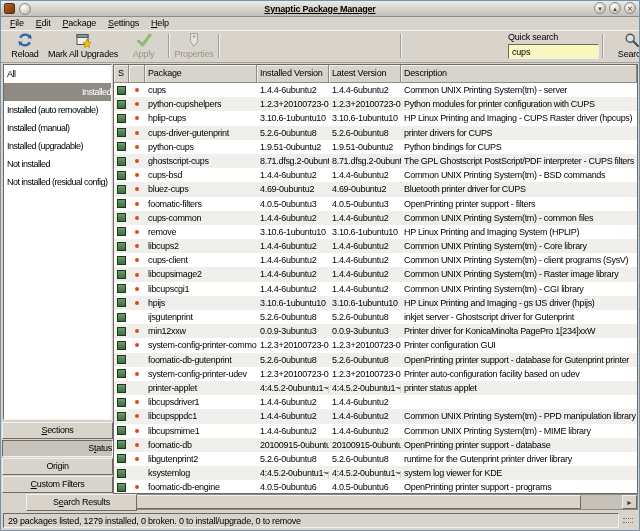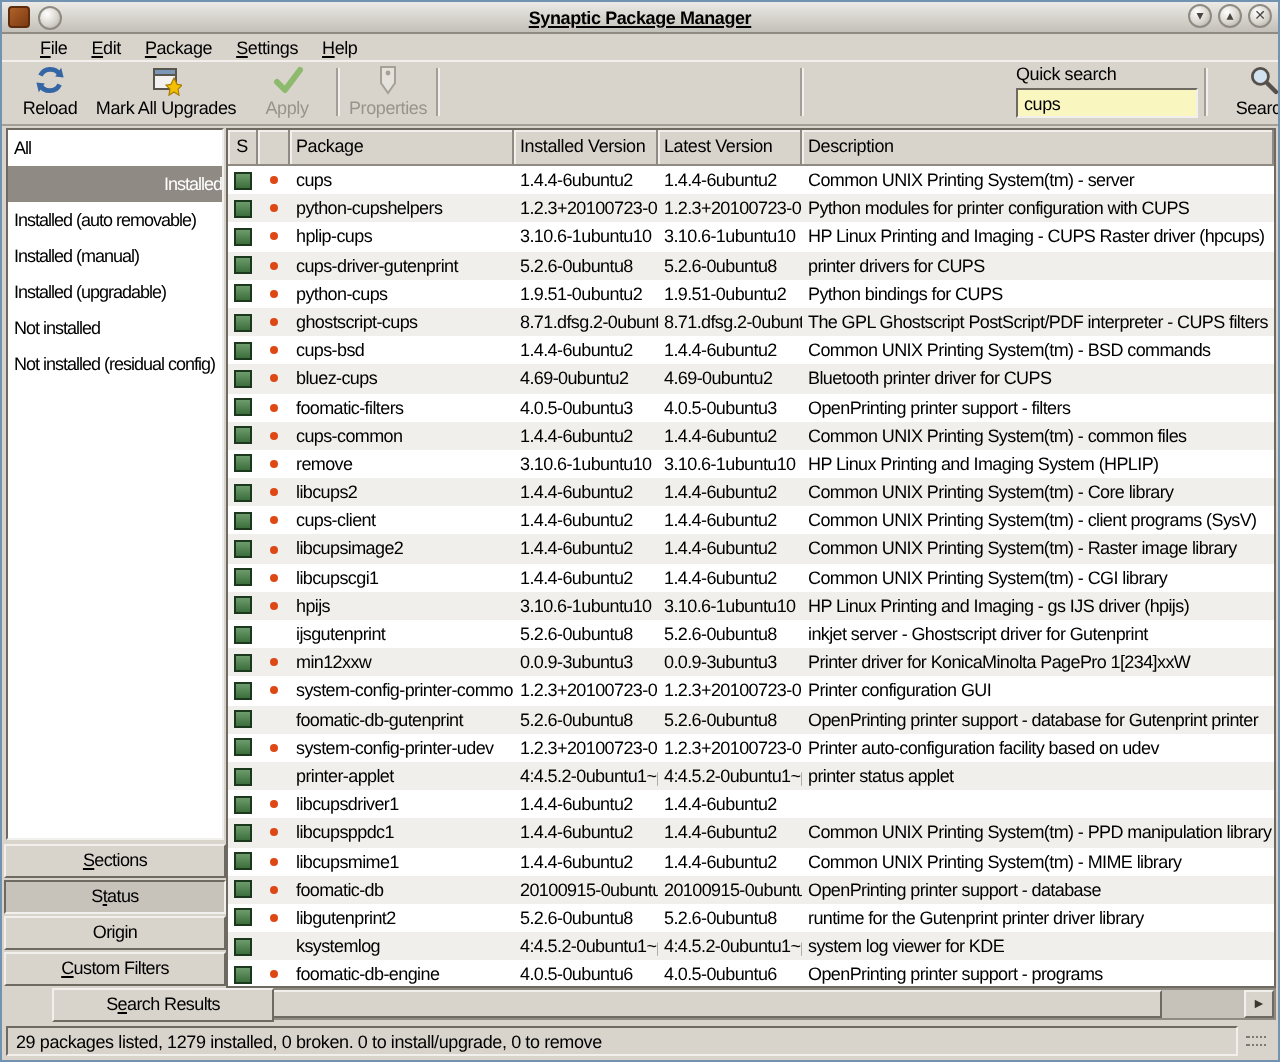--- a/index.html
+++ b/index.html
@@ -18,21 +18,21 @@
   .app-icon{width:11px;height:11px;margin-left:3px;border-radius:2px;
     background:linear-gradient(135deg,#b0622a,#7c3a12);border:1px solid #5d2c0d;}
   .sphere{width:12px;height:12px;border-radius:50%;
     background:radial-gradient(circle at 35% 30%,#ffffff,#d9d6cf 55%,#aeaaa2);
     border:1px solid #8f8b83;display:inline-flex;align-items:center;justify-content:center;
     font-size:7px;line-height:1;color:#50holder;color:#4a463f;}
   .win-menu{margin-left:4px;}
   .title-text{position:absolute;left:0;right:0;text-align:center;font-weight:bold;letter-spacing:-0.2px;text-decoration:underline;}
   .win-controls{position:absolute;right:3px;top:1px;display:flex;gap:3px;}
   
-  .menubar{position:absolute;left:0;top:16px;width:638px;height:13px;display:flex;align-items:center;padding-left:13px;}
+  .menubar{position:absolute;left:0;top:16px;width:638px;height:13px;display:flex;align-items:flex-start;padding-left:3px;}
   .menu-item{padding:1px 6px;letter-spacing:-0.2px;}
   .menu-item u{text-decoration:underline;}
   
   .toolbar{position:absolute;left:0;top:29px;width:638px;height:33px;
     border-bottom:1px solid #a39f97;box-shadow:inset 0 1px 0 #f2f0ec;}
   .tb-btn{position:absolute;top:1px;height:30px;text-align:center;letter-spacing:-0.2px;}
   .tb-btn .tb-ico{height:17px;display:flex;align-items:center;justify-content:center;}
   .tb-btn .tb-lbl{height:12px;line-height:12px;white-space:nowrap;}
   .tb-btn.disabled .tb-lbl{color:#98948c;}
   .tb-sep{position:absolute;top:4px;width:2px;height:24px;
@@ -543,17 +543,17 @@
 
   <div class="statusbar">
     <div class="status-field">29 packages listed, 1279 installed, 0 broken. 0 to install/upgrade, 0 to remove</div>
     <div class="grip">
       <i style="top:1px;"></i>
         <i style="top:5px;"></i>
     </div>
   </div>
 
 <div class="side-btn" style="top: 421px;"><u>S</u>ections</div>
-    <div class="side-btn active" style="top: 439px;">S<u>t</u>atus</div>
+    <div class="side-btn active" style="top: 439px; text-align: right;">S<u>t</u>atus</div>
     <div class="side-btn" style="top: 457px;">Origin</div>
     <div class="side-btn" style="top: 475px;"><u>C</u>ustom Filters</div>
     <div class="side-btn" style="top: 493px; margin-left: 24px;">S<u>e</u>arch Results</div>
   </div>
 
 </body></html>

